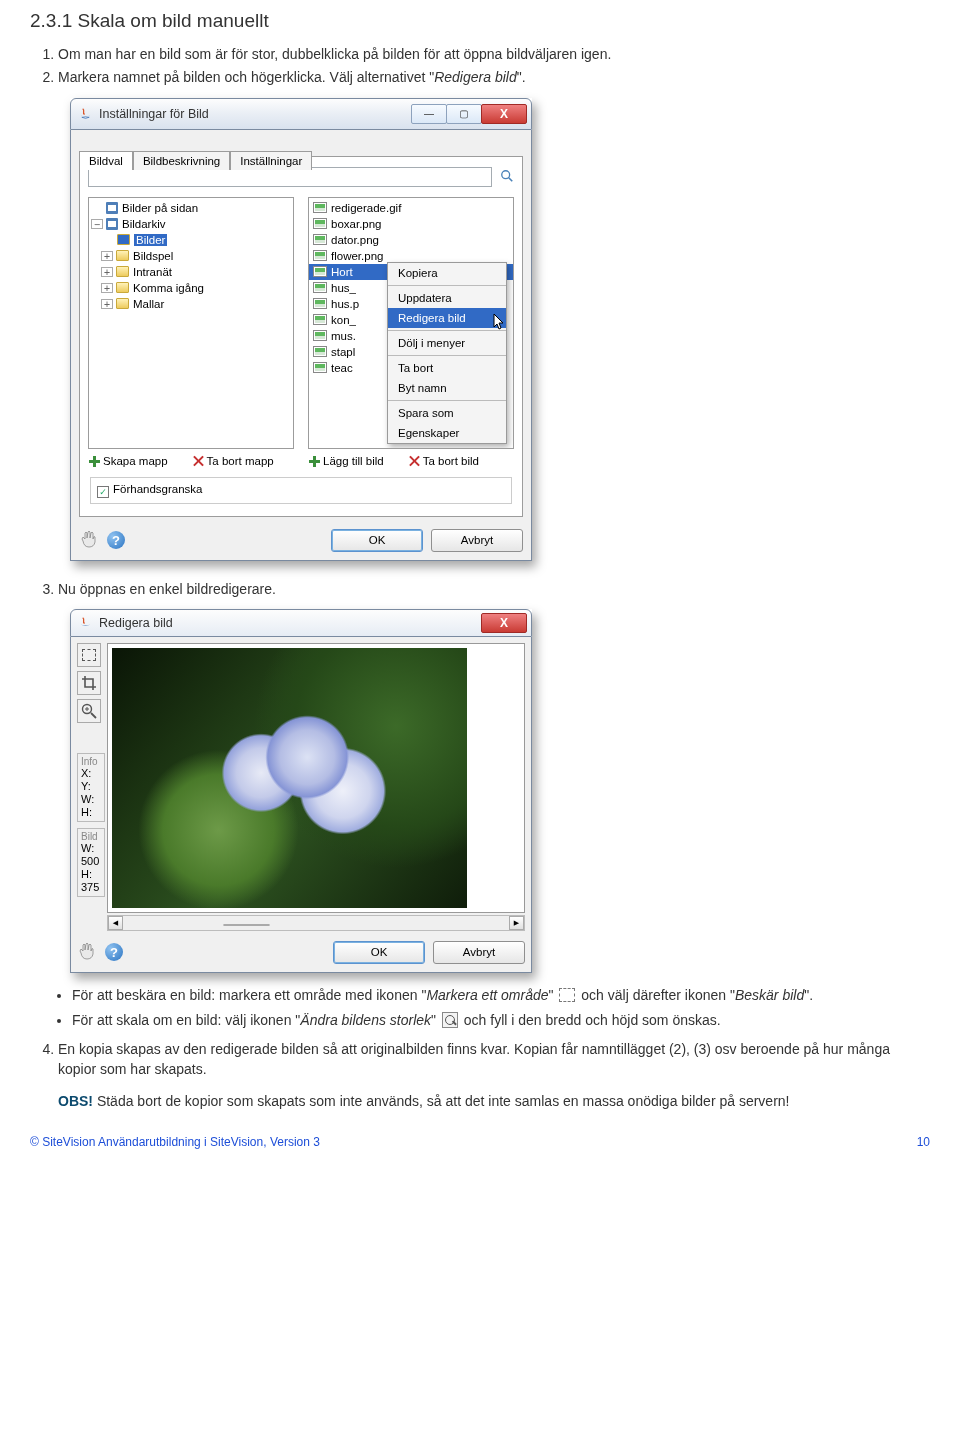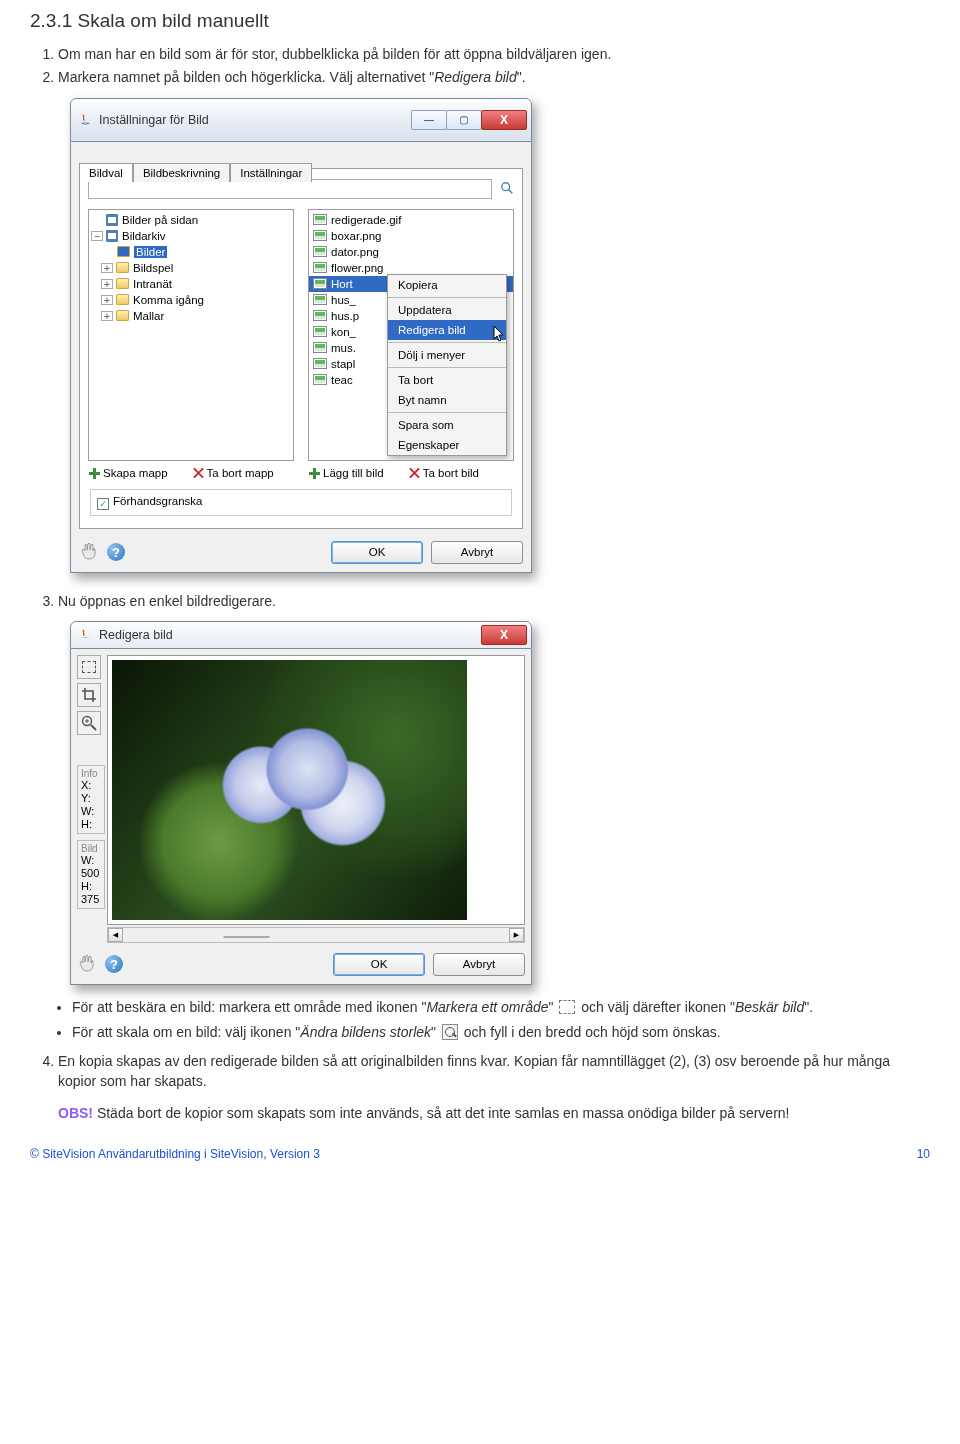--- a/index.html
+++ b/index.html
@@ -19,21 +19,21 @@
   em { font-style: italic; }
 
   
   .win-outer {
     position: relative;
     width: 462px;
     margin: 10px 0 18px 40px;
     box-shadow: 4px 6px 10px rgba(0,0,0,0.35);
   }
   .win-titlebar {
-    height: 44px;
+    height: 32px;
     background: linear-gradient(to bottom, #fdfdfd 0%, #e9eef5 50%, #d9e2ee 100%);
     border: 1px solid #7a8aa0;
     border-top-left-radius: 6px;
     border-top-right-radius: 6px;
     display: flex;
     align-items: center;
     padding: 0 4px 0 7px;
     font-size: 12.5px;
     color: #333;
   }
@@ -224,21 +224,21 @@
     display:inline-block; width:16px; height:14px; border:1px dashed #777;
     vertical-align: -2px; margin: 0 2px;
   }
   .inline-mag-icon {
     display:inline-block; width:16px; height:16px; border:1px solid #888;
     vertical-align: -3px; margin: 0 2px; background:#f4f4f4; position:relative;
   }
   .inline-mag-icon::before { content:""; position:absolute; left:2px; top:2px; width:8px;height:8px;border:1.3px solid #555;border-radius:50%; }
   .inline-mag-icon::after { content:""; position:absolute; left:9px; top:9px; width:5px;height:1.5px; background:#555; transform:rotate(45deg);}
 
-  .obs { color: #8b5cf6; font-weight: bold; }
+  .obs { color: #0c4a6e; font-weight: bold; }
 
   .page-footer {
     display:flex; justify-content:space-between;
     font-size: 12px; color:#1d4ed8; margin-top: 26px;
   }
 </style>
 </head>
 <body>
 
 <div class="page">

